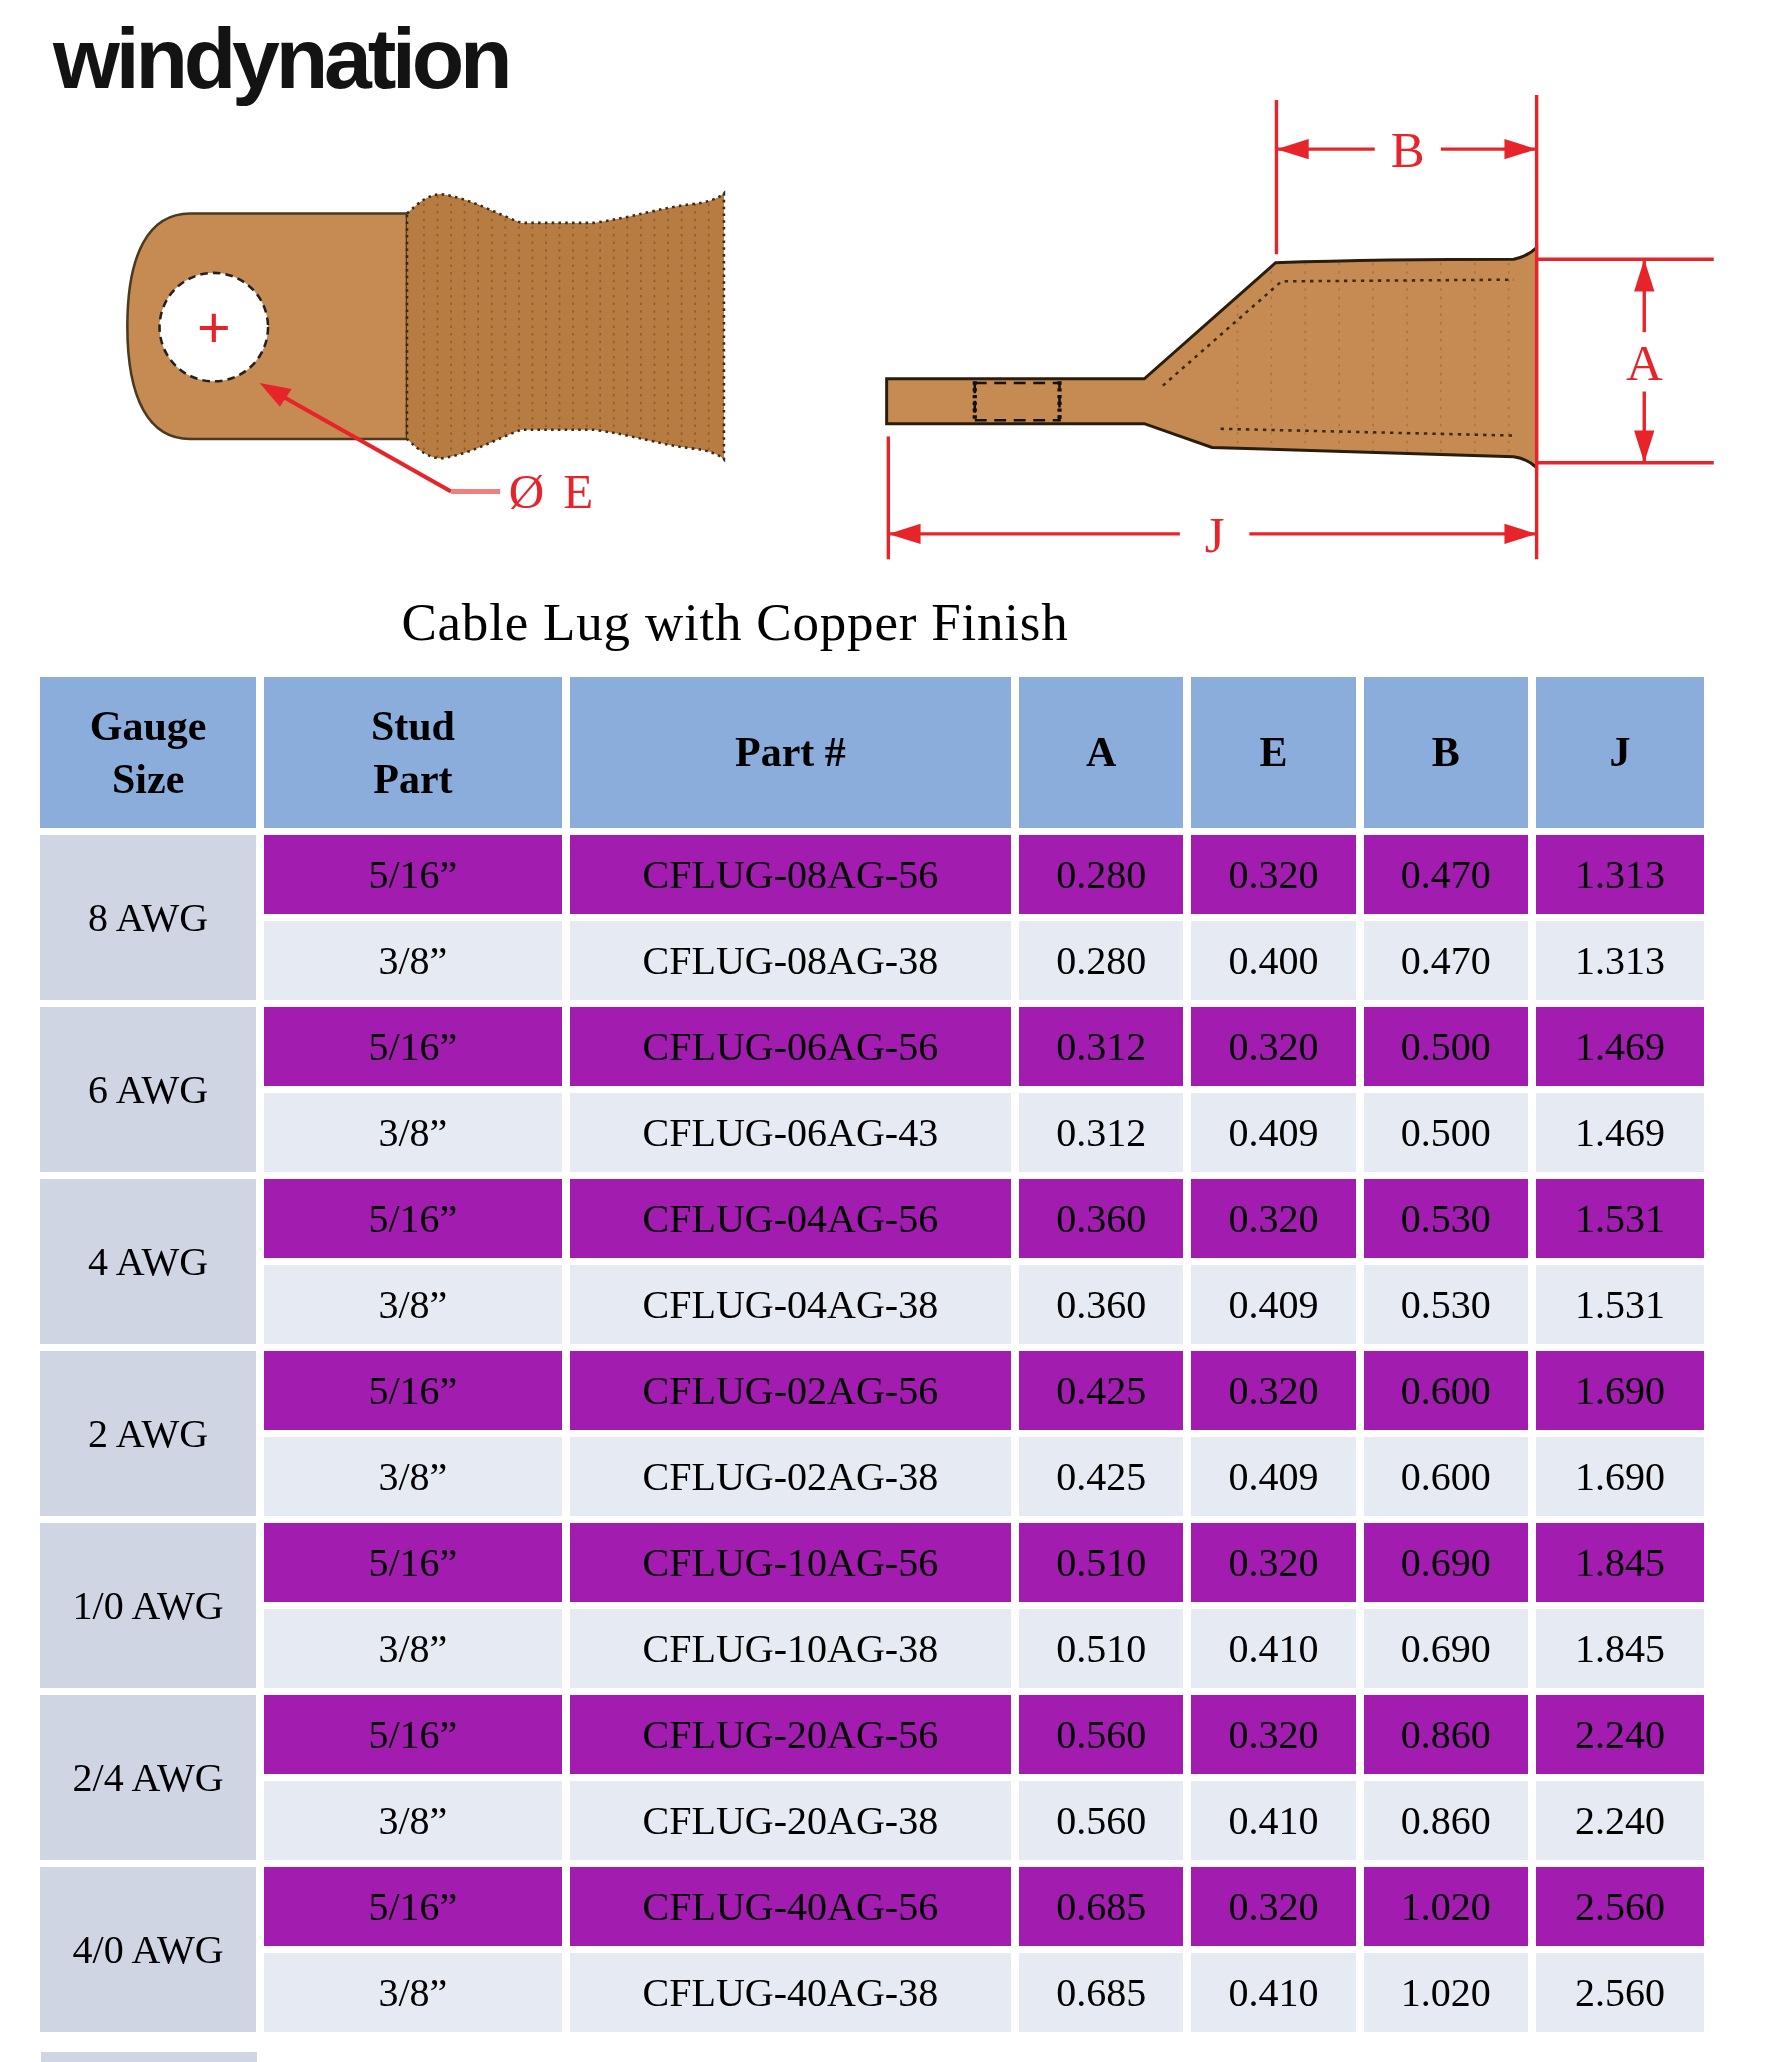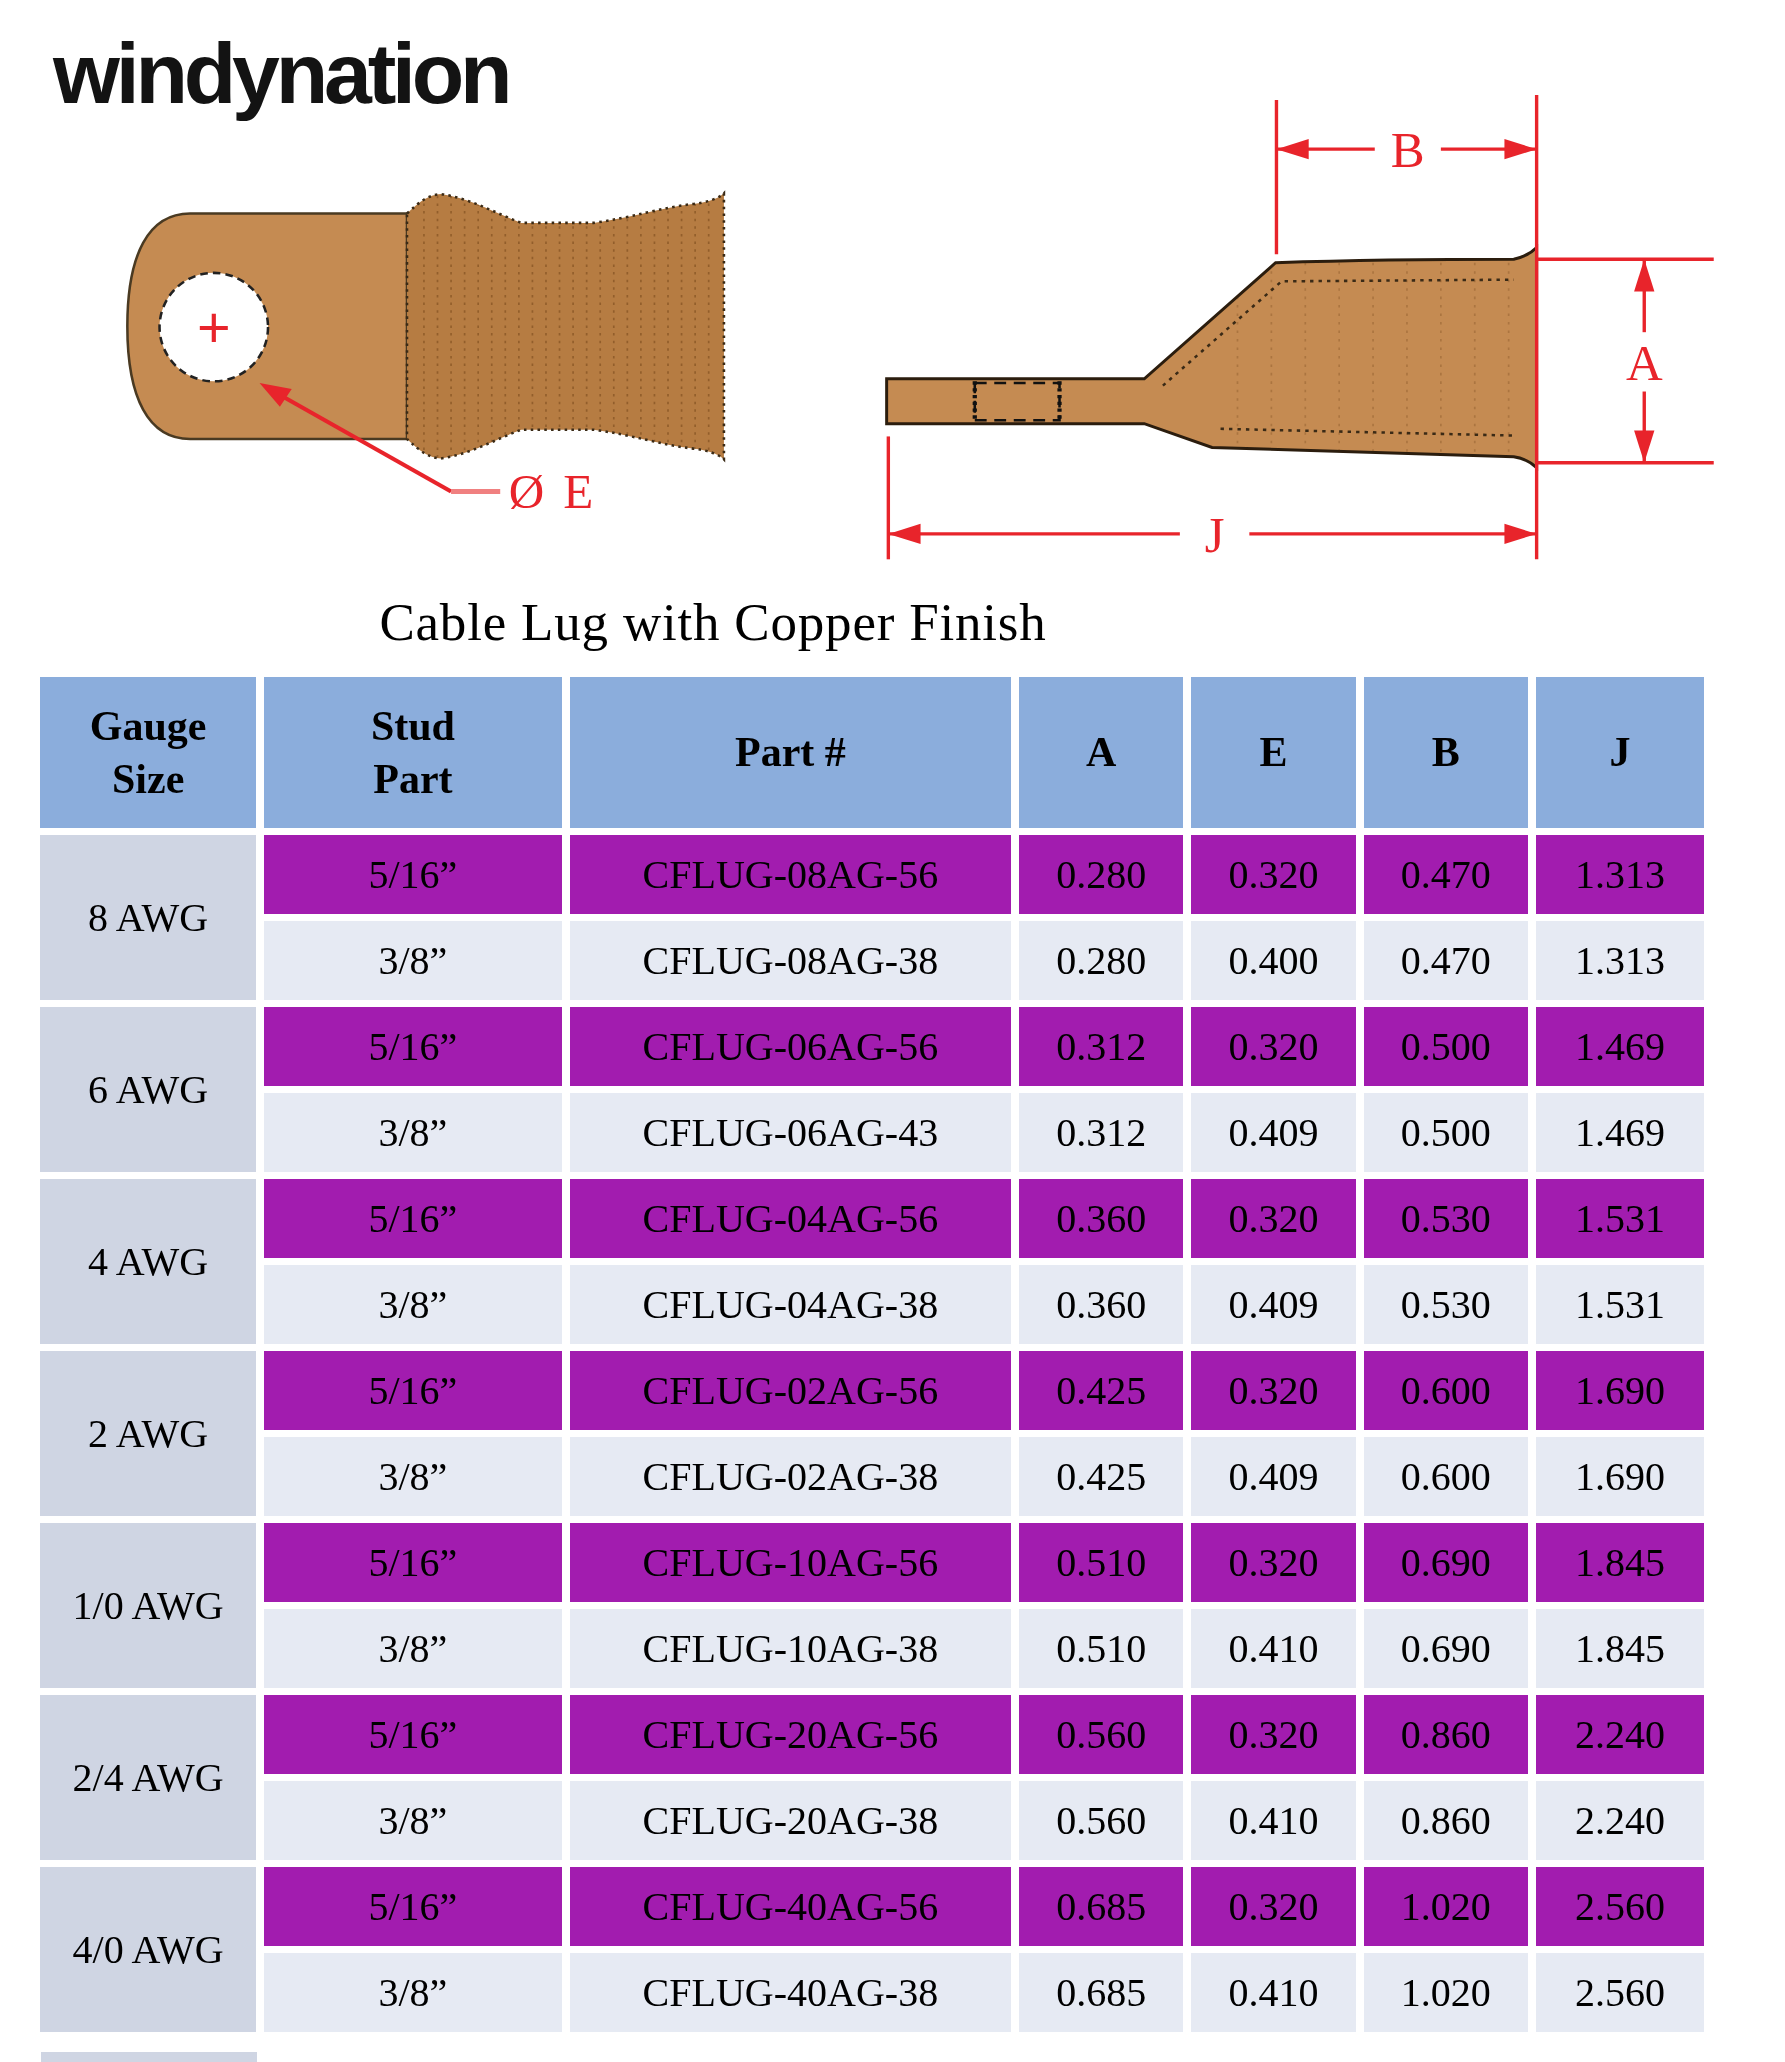--- a/index.html
+++ b/index.html
@@ -9,31 +9,32 @@
     position:relative;
     font-family:"Liberation Serif", serif;
     overflow:hidden;
   }
 
   
   .logo {
     position:absolute; left:53px; top:15.3px;
     font-family:"Liberation Sans", sans-serif;
     font-weight:700; font-size:86px; letter-spacing:-4.2px;
-    color:#131313; line-height:1;margin-top:15px;
+    color:#131313; line-height:1;
   }
 
   
   .diagram-svg { position:absolute; left:0; top:0; }
 
   
   .page-title {
     position:absolute; left:0; top:592px; width:1426px;
     text-align:center; font-size:53px; color:#000;
     letter-spacing:0.8px;
+    padding-left:22px;
   }
 
   
   table.spec {
     position:absolute; left:32px; top:670px;
     border-collapse:separate; border-spacing:8.5px 7.6px;
     table-layout:fixed; width:1680px;
   }
   table.spec th {
     background:#8BADDC; color:#000;

